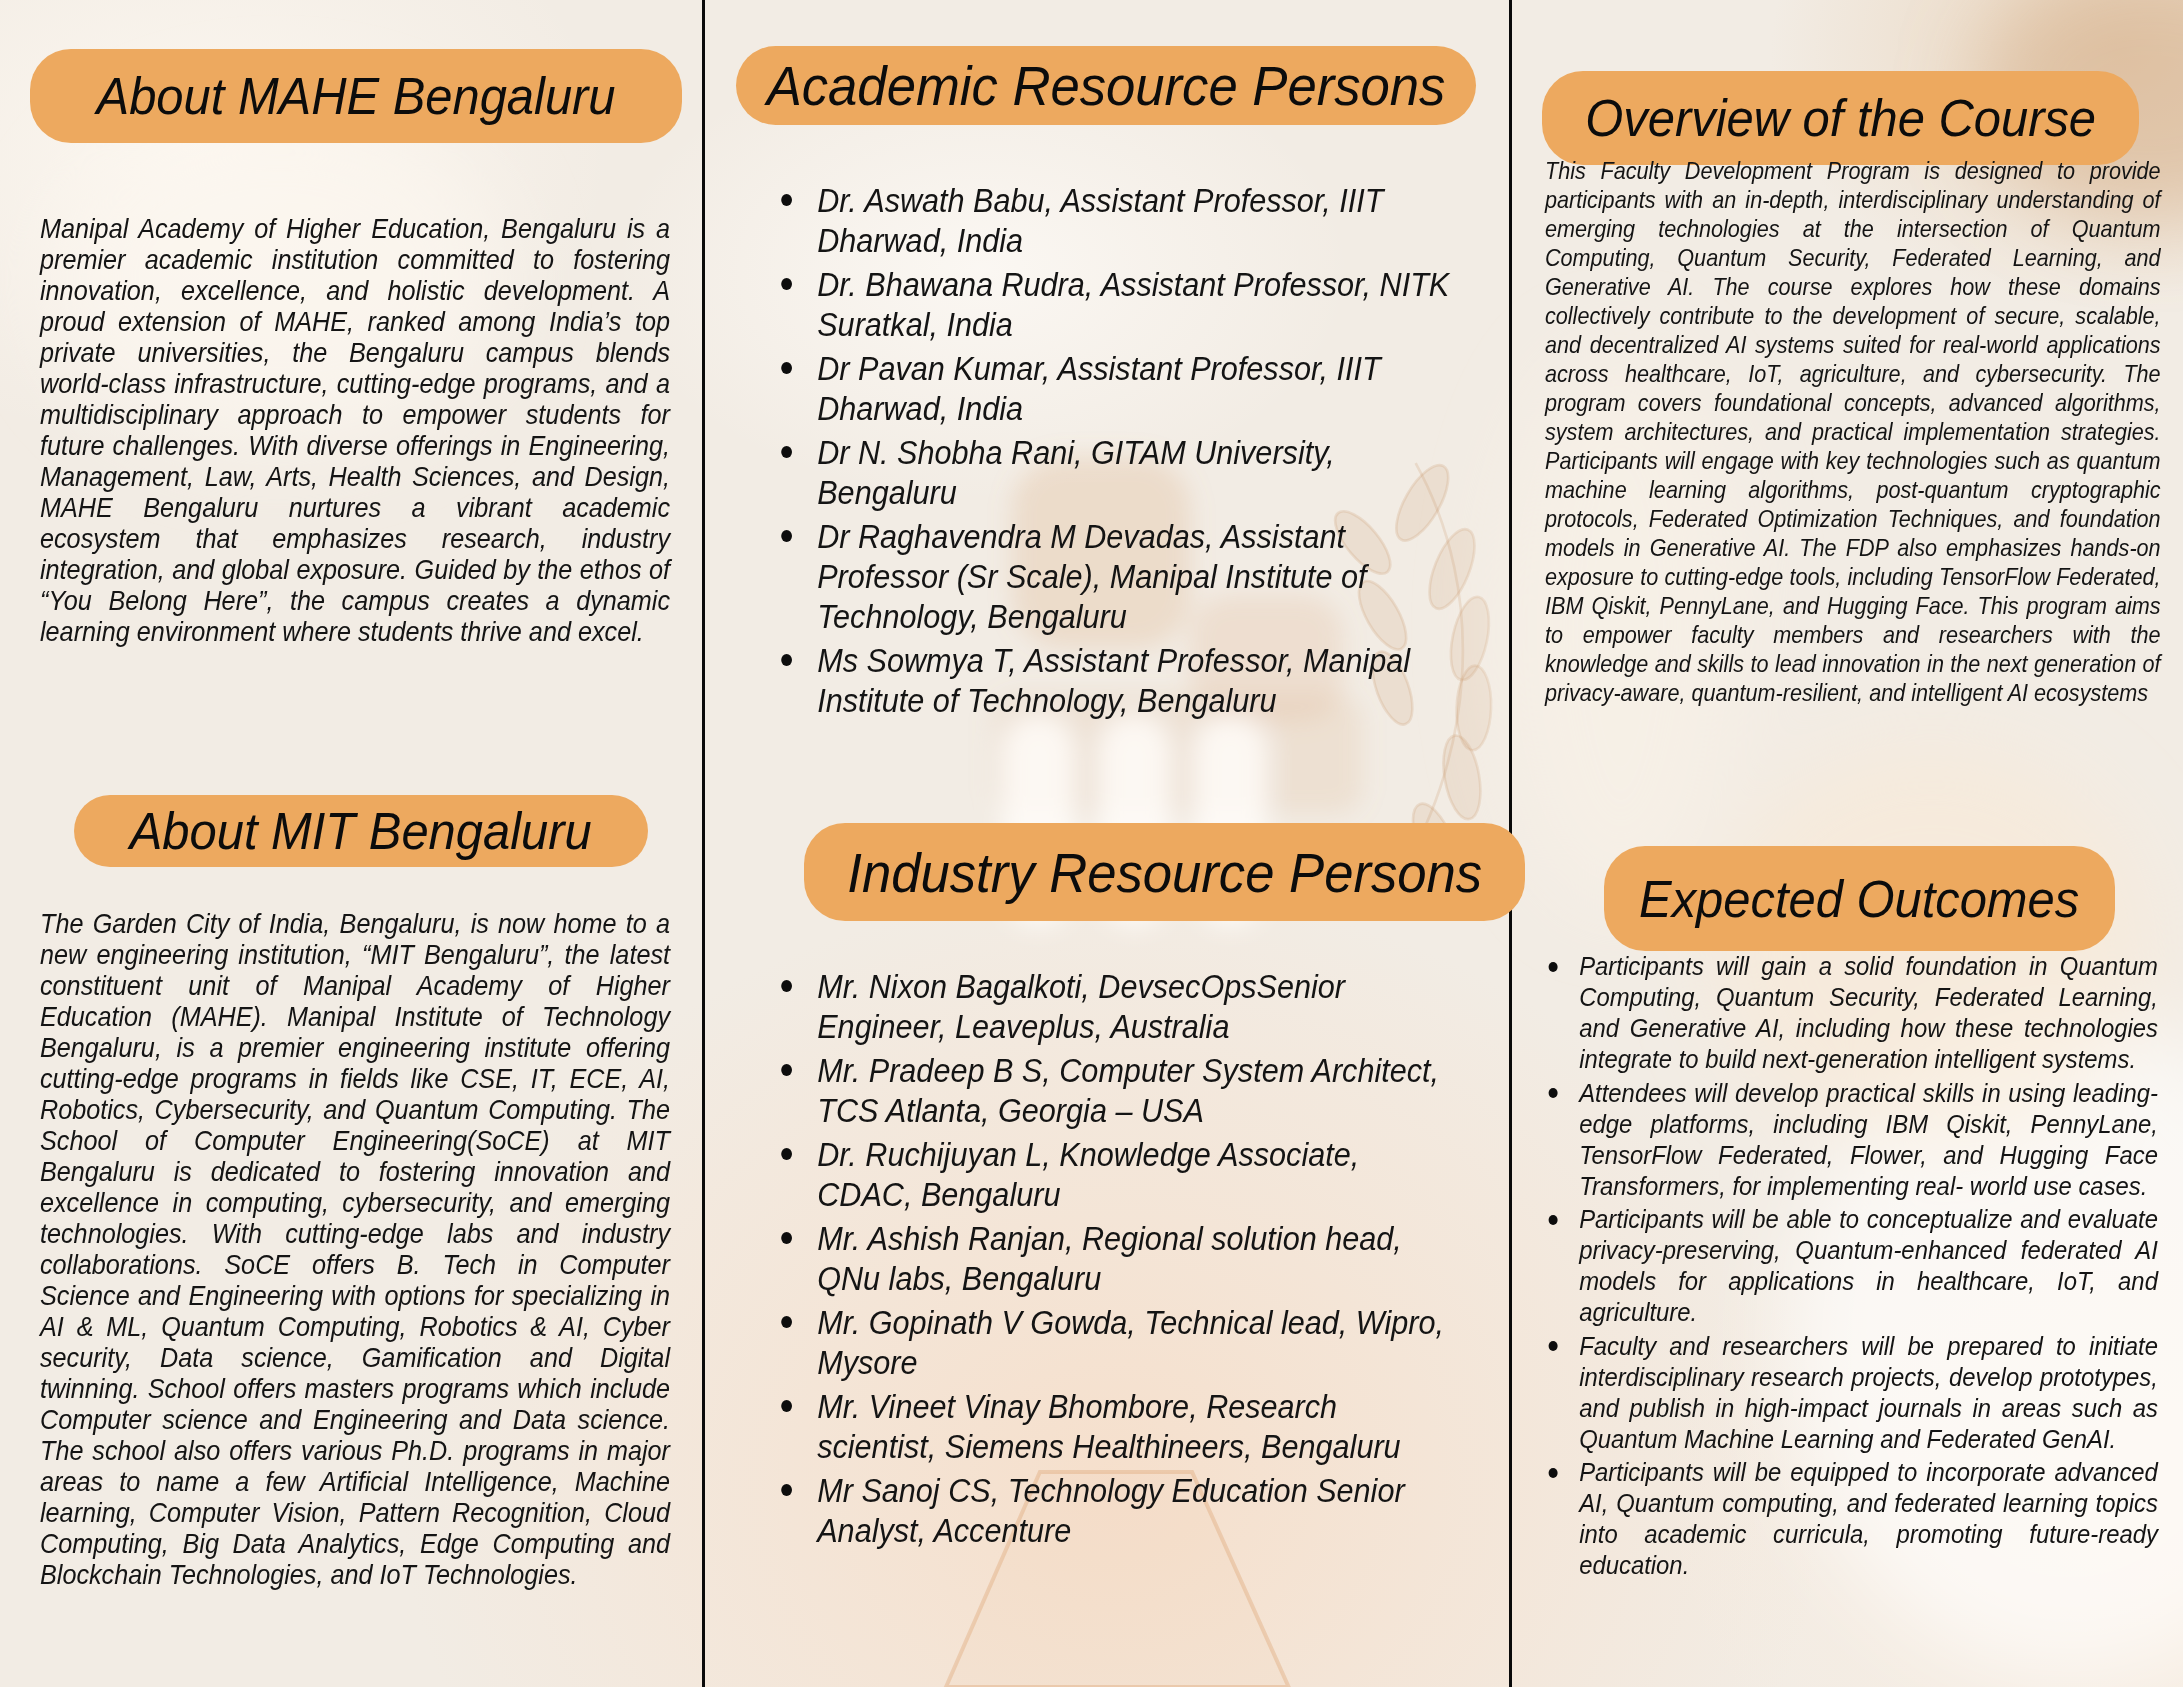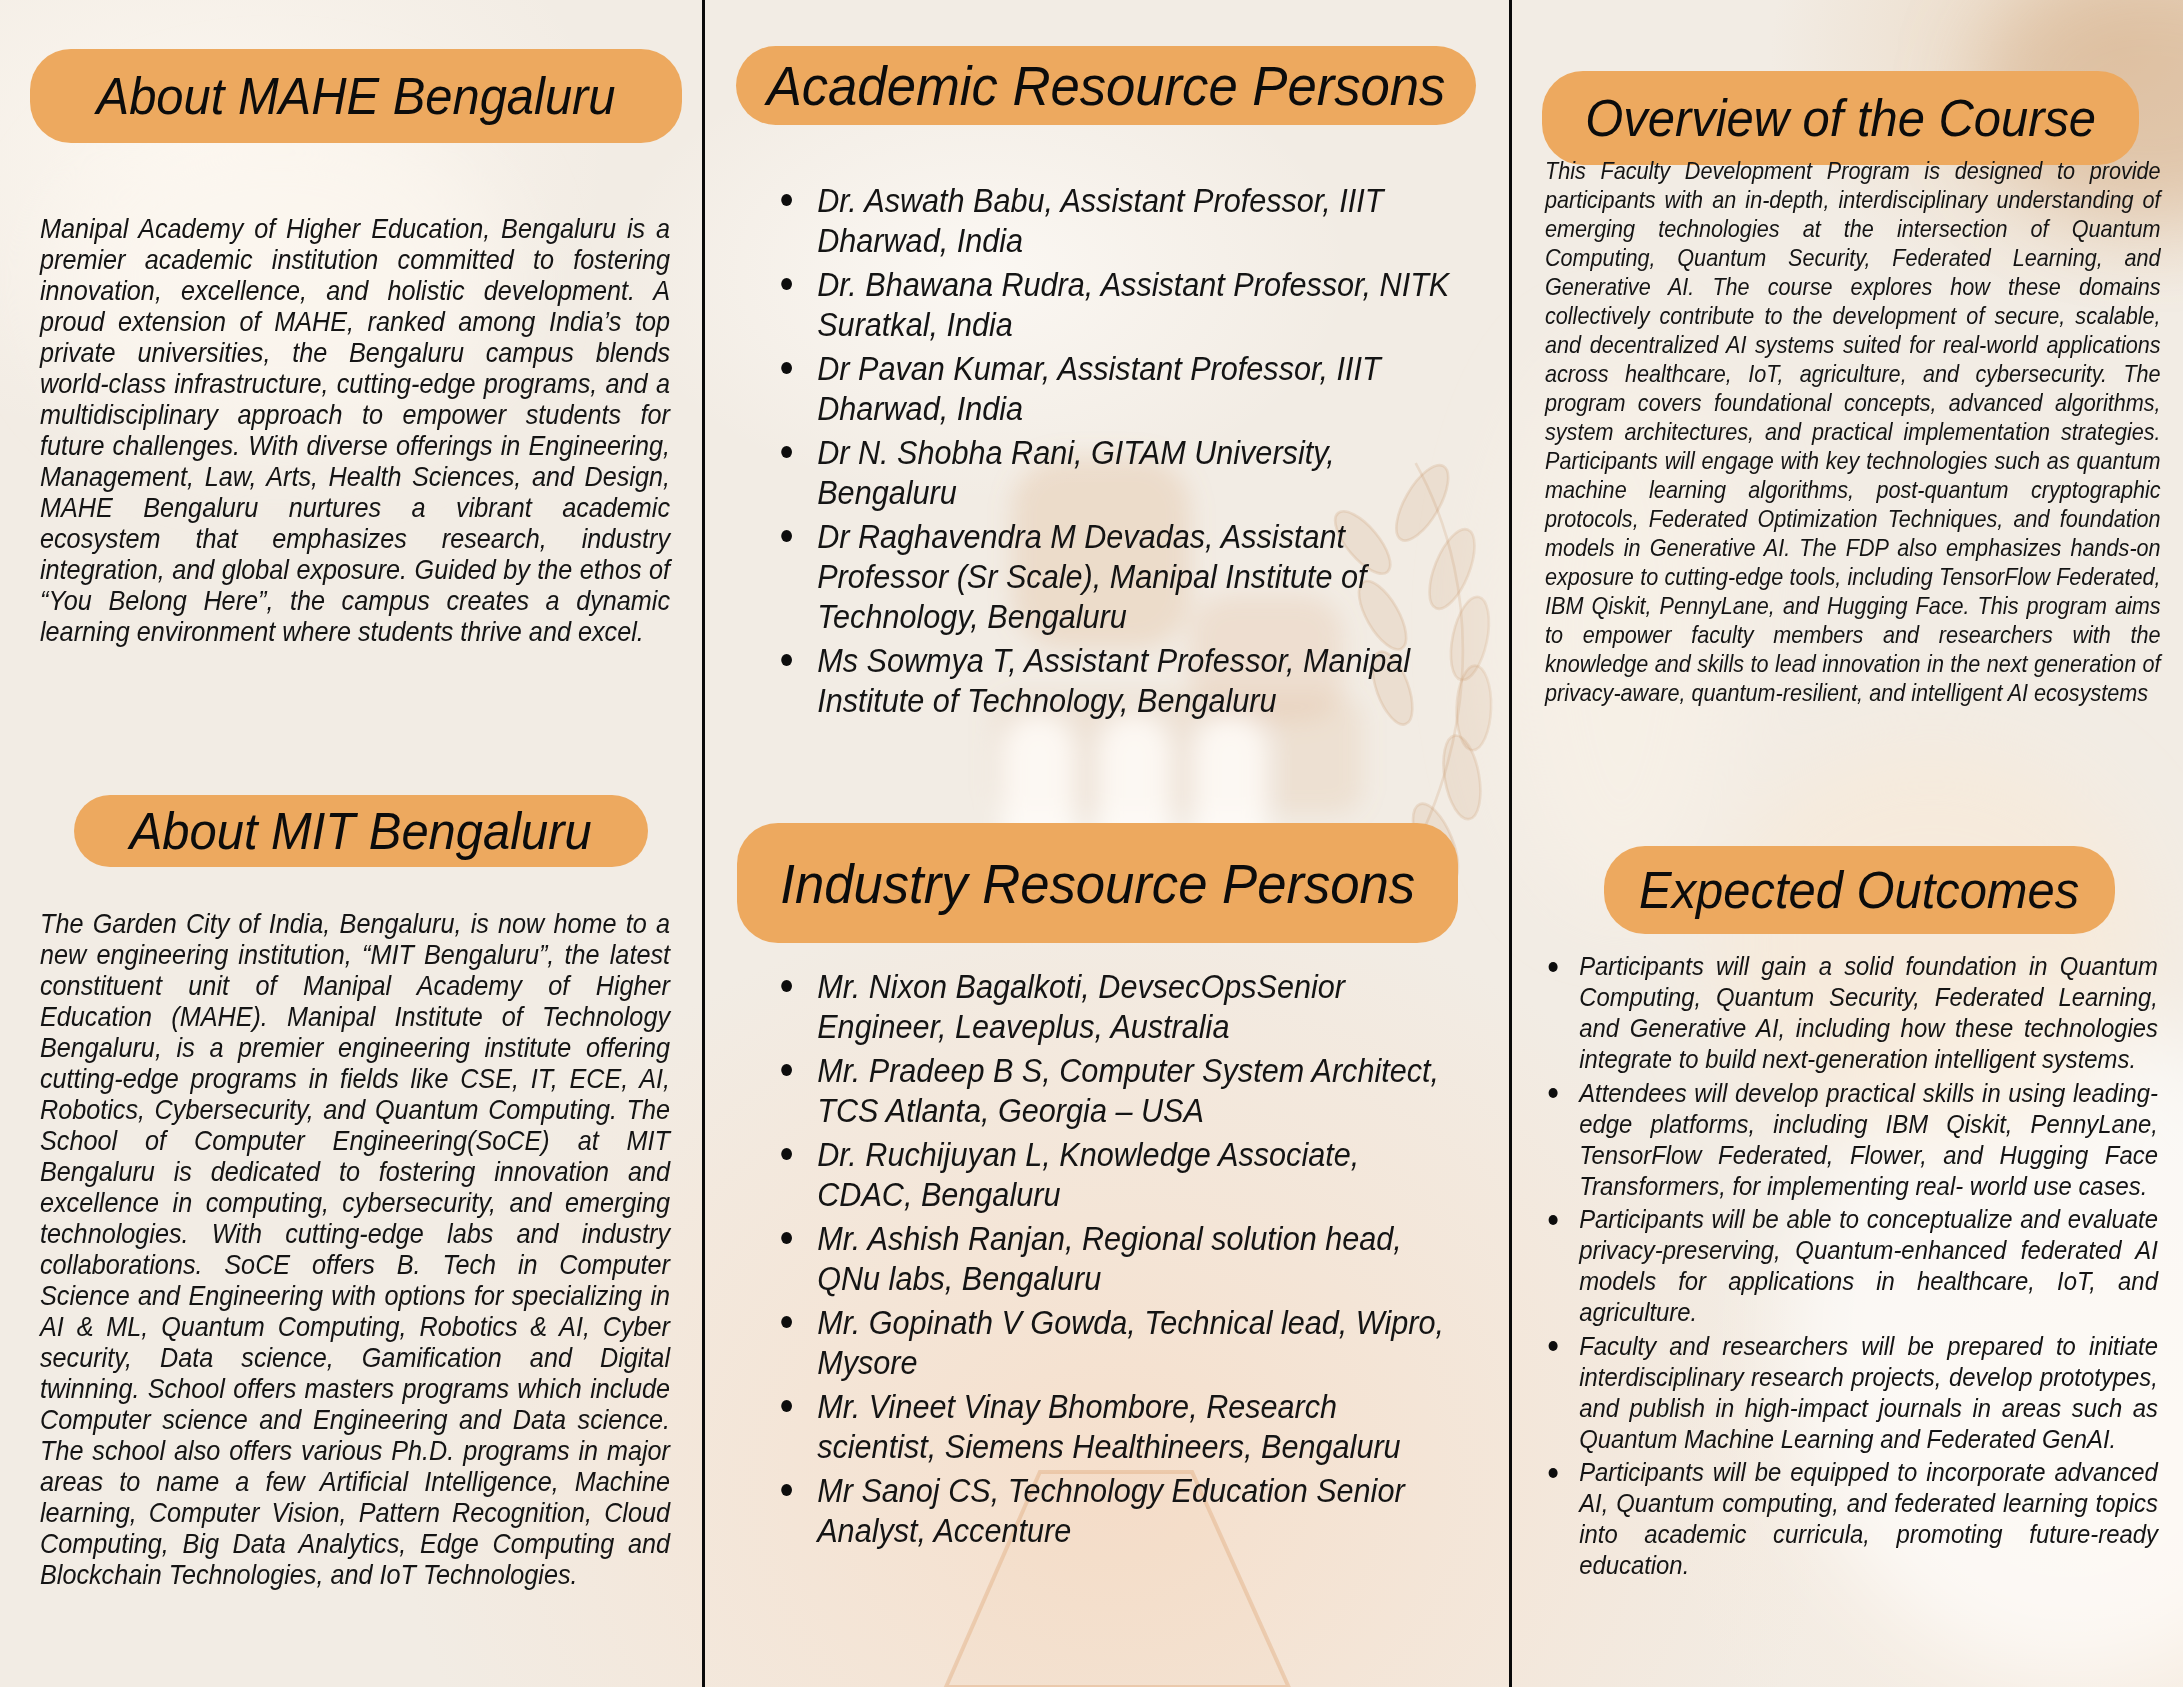--- a/index.html
+++ b/index.html
@@ -32,23 +32,23 @@
   }
   .pill .t{
     font-size:52px;font-weight:400;color:#0c0c0c;white-space:nowrap;
     transform:scaleX(0.94);letter-spacing:0;
   }
   .pill-lg .t{font-size:56px;}
 
   #pill-mahe{left:30px;top:49px;width:652px;height:94px;}
   #pill-mit{left:74px;top:795px;width:574px;height:72px;}
   #pill-academic{left:736px;top:46px;width:740px;height:79px;}
-  #pill-industry{left:737px;top:823px;width:721px;height:120px;}
+  #pill-industry{left:804px;top:823px;width:721px;height:98px;}
   #pill-overview{left:1542px;top:48px;width:597px;height:94px;margin-top:23px;}
-  #pill-outcomes{left:1604px;top:846px;width:511px;height:88px;align-items:center;}
+  #pill-outcomes{left:1604px;top:846px;width:511px;height:105px;align-items:center;}
 
   .textblock{position:absolute;transform-origin:0 0;color:var(--text);}
   .para{text-align:justify;}
 
   #body-mahe{left:40px;top:213px;width:700px;font-size:28px;line-height:31px;transform:scaleX(0.9);}
   #body-mit{left:40px;top:908px;width:700px;font-size:28px;line-height:31px;transform:scaleX(0.9);}
   #body-overview{left:1545px;top:156px;width:684px;font-size:24px;line-height:29px;transform:scaleX(0.9);}
 
   ul.rlist{list-style:none;margin:0;padding:0;}
   .rlist li{position:relative;padding-left:48px;margin-bottom:4px;}

